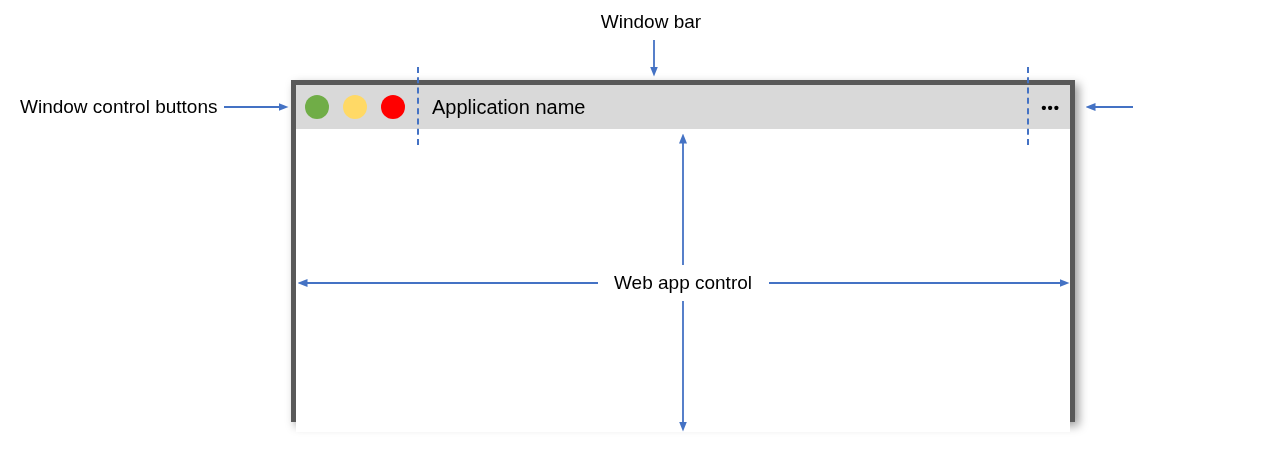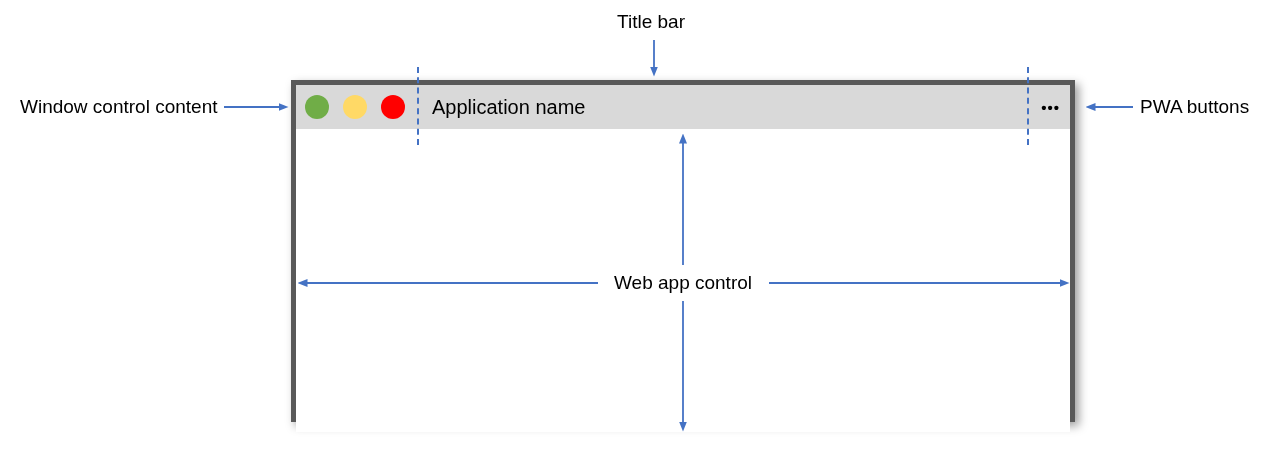--- a/index.html
+++ b/index.html
@@ -113,23 +113,22 @@
     </defs>
     <path class="arrow-line" d="M654,40 V67" marker-end="url(#ah)"></path>
     <path class="arrow-line" d="M224,107 H279" marker-end="url(#ah)"></path>
     <path class="arrow-line" d="M1133,107 H1095" marker-end="url(#ah)"></path>
     <path class="arrow-line" d="M598,283 H307" marker-end="url(#ah)"></path>
     <path class="arrow-line" d="M769,283 H1060" marker-end="url(#ah)"></path>
     <path class="arrow-line" d="M683,265 V143" marker-end="url(#ah)"></path>
     <path class="arrow-line" d="M683,301 V422" marker-end="url(#ah)"></path>
   </svg>
 
-  <div class="label title-bar-label">Title bar</div>
-  <div class="label wcb-label">Window control content</div>
-  <div class="label pwa-label">PWA buttons</div>
+  <div class="label title-bar-label">Window bar</div>
+  <div class="label wcb-label">Window control buttons</div>
 
   <div class="guide guide-left"></div>
   <div class="guide guide-right"></div>
 
   <div class="window">
     <div class="titlebar">
       <span class="ctrl green"></span>
       <span class="ctrl yellow"></span>
       <span class="ctrl red"></span>
       <span class="app-name">Application name</span>

